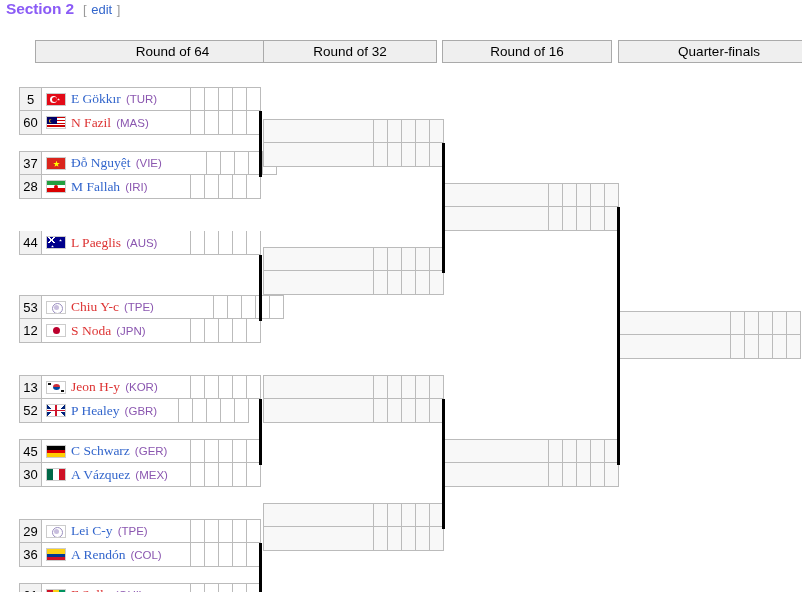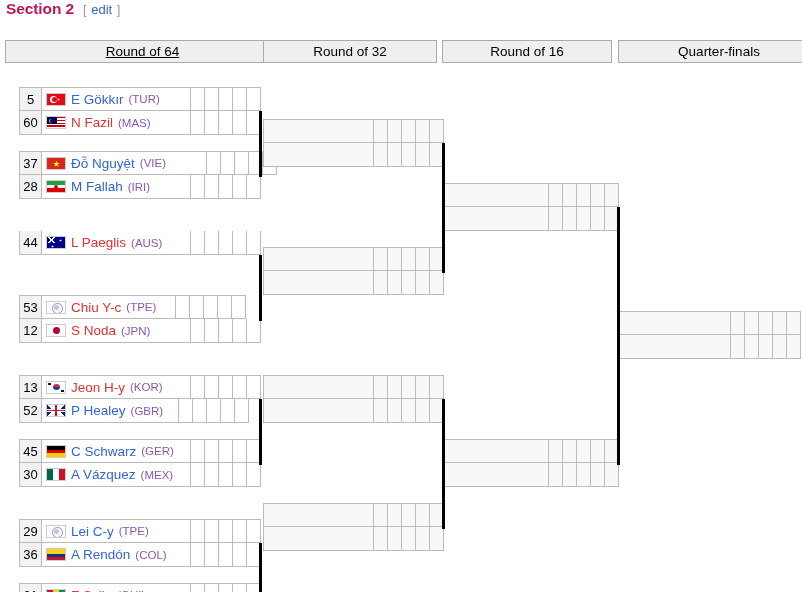--- a/index.html
+++ b/index.html
@@ -18,21 +18,21 @@
   .section-heading {
     position: absolute;
     left: 6px; top: 0px;
     display: flex;
     align-items: baseline;
     gap: 9px;
   }
   .section-title {
     font-size: 15.5px;
     font-weight: bold;
-    color: #be185d;
+    color: #8b5cf6;
     letter-spacing: -0.1px;
   }
   .edit-wrap {
     font-size: 13px;
     color: #9a9a9a;
   }
   .edit-bracket { color: #9a9a9a; }
   .edit-link {
     color: #3366cc;
     text-decoration: none;
@@ -84,20 +84,21 @@
     display: flex;
     align-items: center;
     padding-left: 4px;
     gap: 5px;
     overflow: hidden;
     white-space: nowrap;
   }
   .pname {
     font-size: 13.5px;
     text-decoration: none;
+    font-family: Liberation Serif, serif;
   }
   .pname.blue { color: #3366cc; }
   .pname.red  { color: #dd3333; }
   .ccode {
     font-size: 11.5px;
     color: #8b57b0;
     text-decoration: none;
   }
   
   .namecell.blank {
@@ -145,21 +146,21 @@
 
   <div class="section-heading">
     <span class="section-title">Section 2</span>
     <span class="edit-wrap">
       <span class="edit-bracket">[</span>
       <a class="edit-link" href="#">edit</a>
       <span class="edit-bracket">]</span>
     </span>
   </div>
 
-  <div class="round-header" style="left:5px; top:40px; width:275px;text-decoration:underline;">
+  <div class="round-header" style="left:35px; top:40px; width:275px;">
     <span>Round of 64</span>
   </div>
   <div class="round-header" style="left:263px; top:40px; width:174px;">
     <span>Round of 32</span>
   </div>
   <div class="round-header" style="left:442px; top:40px; width:170px;">
     <span>Round of 16</span>
   </div>
   <div class="round-header" style="left:618px; top:40px; width:202px;">
     <span>Quarter-finals</span>
@@ -249,21 +250,21 @@
           <div class="sc"></div>
           <div class="sc"></div>
           <div class="sc"></div>
           <div class="sc"></div>
           <div class="sc"></div>
         </div>
       </div>
       <div class="match" style="left: 19px; top: 295px;">
         <div class="row">
           <div class="seed">53</div>
-          <div class="namecell" style="width: 135px;">
+          <div class="namecell" style="width: 173px;">
             <span class="flag" style="background:#ffffff;">
               <span style="position:absolute;left:5px;top:1.5px;width:9px;height:9px;border-radius:50%;background:#fff;border:1px solid #9b8fc0"></span>
               <span style="position:absolute;left:7px;top:3.5px;width:5px;height:5px;border-radius:50%;background:#c8bede"></span>
             </span>
             <a class="pname red" href="#">Chiu Y-c</a>
             <a class="ccode" href="#">(TPE)</a>
           </div>
           <div class="sc"></div>
           <div class="sc"></div>
           <div class="sc"></div>

